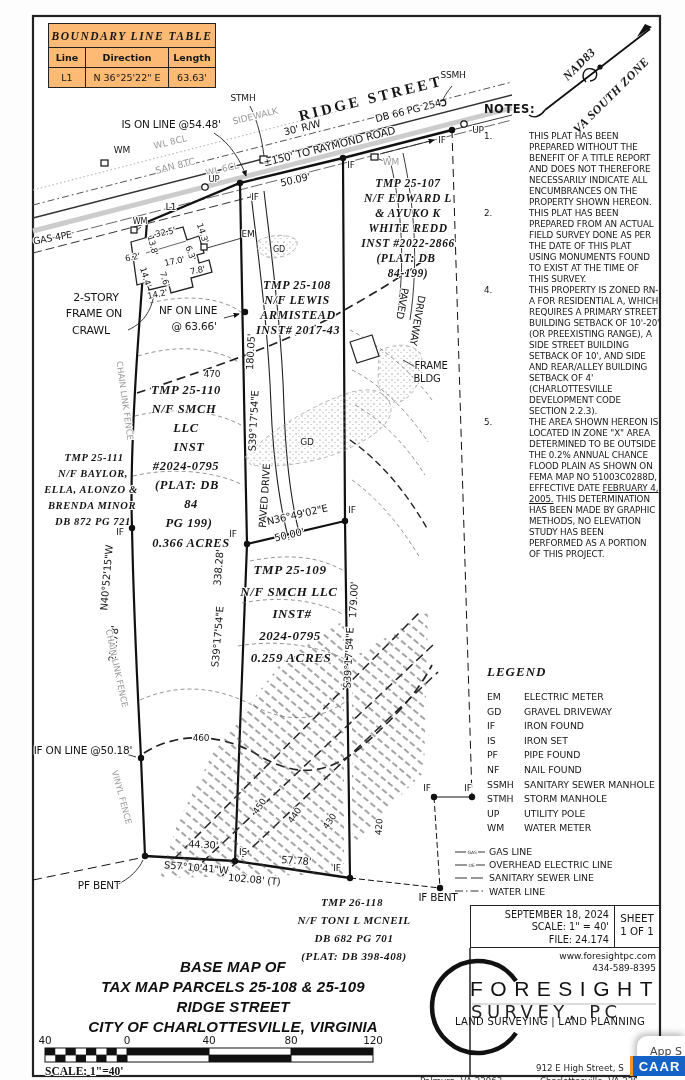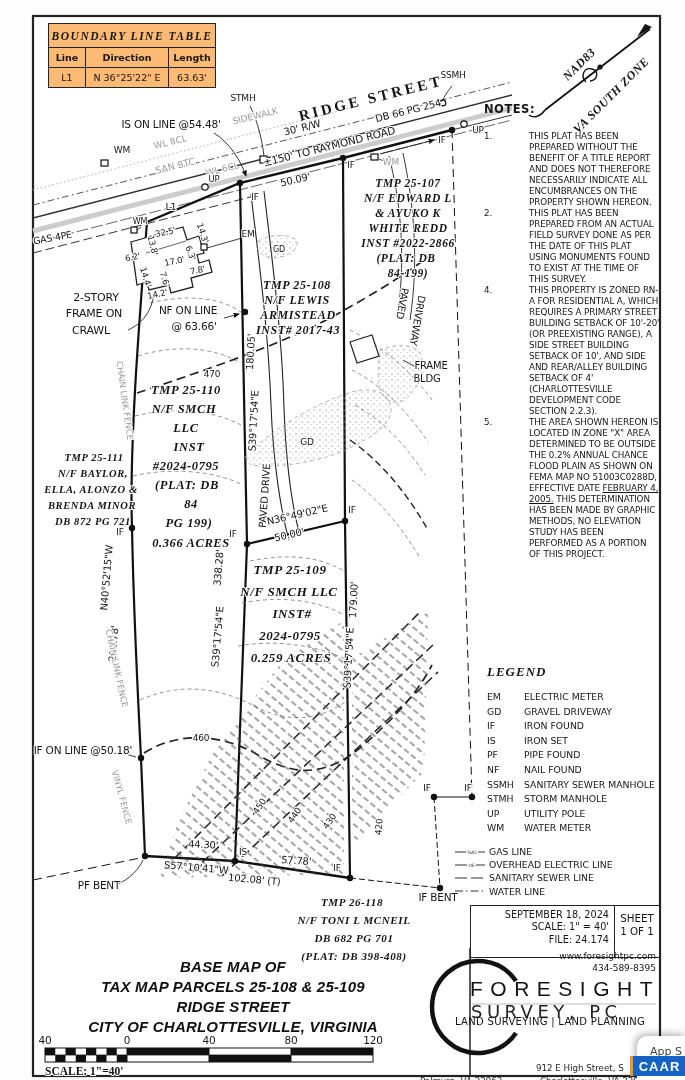--- a/index.html
+++ b/index.html
@@ -34,21 +34,21 @@
   .legend{position:absolute;left:455px;top:664px;width:206px;}
   .lg-h{font-family:"Liberation Serif",serif;font-style:italic;font-weight:700;font-size:13px;
         padding-left:32px;letter-spacing:1px;margin-bottom:11px;}
   .lg-row{display:flex;font-size:9.3px;height:14.6px;padding-left:32px;}
   .lg-abbr{width:37px;flex:none;}
   .lg-lines{margin-top:8px;}
   .lg-line{display:flex;align-items:center;font-size:9.3px;height:13.2px;}
   .lg-line svg{position:static;margin-right:4px;flex:none;}
   .ls-t{font-size:4.5px;fill:#333;font-family:"DejaVu Sans",sans-serif;}
   
-  .tblock{position:absolute;left:470px;top:905px;width:190px;height:53px;display:flex;
+  .tblock{position:absolute;left:470px;top:905px;width:190px;height:43px;display:flex;
           border:1.6px solid #222;box-sizing:border-box;background:#fff;}
   .tb-left{width:138px;text-align:right;padding:3px 5px 0 0;font-size:9.7px;line-height:12.3px;}
   .tb-right{flex:1;text-align:center;font-size:10.3px;line-height:13px;padding-top:6px;
             border-left:1.6px solid #222;}
   
   .firm-web{position:absolute;right:29px;top:951px;font-size:9px;}
   .firm-phone{position:absolute;right:29px;top:963px;font-size:9px;}
   .firm-name{position:absolute;left:470px;top:977px;font-size:21px;letter-spacing:7.5px;
              font-family:"Liberation Sans",sans-serif;color:#111;}
   .firm-sub{position:absolute;left:471px;top:1001px;font-size:18px;letter-spacing:4.5px;color:#222;}

